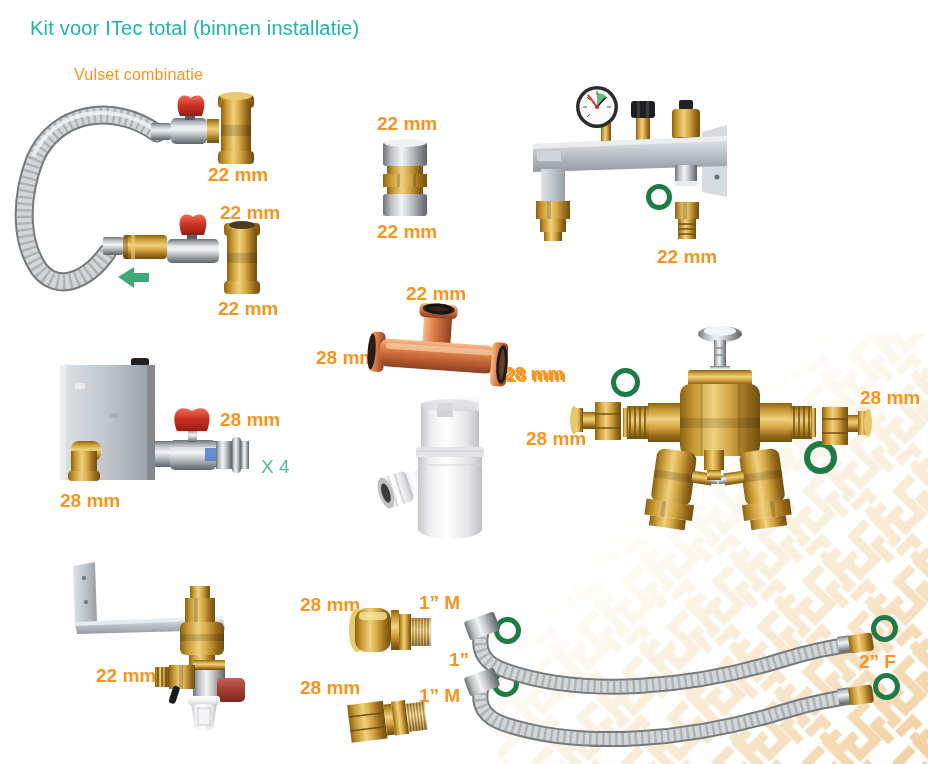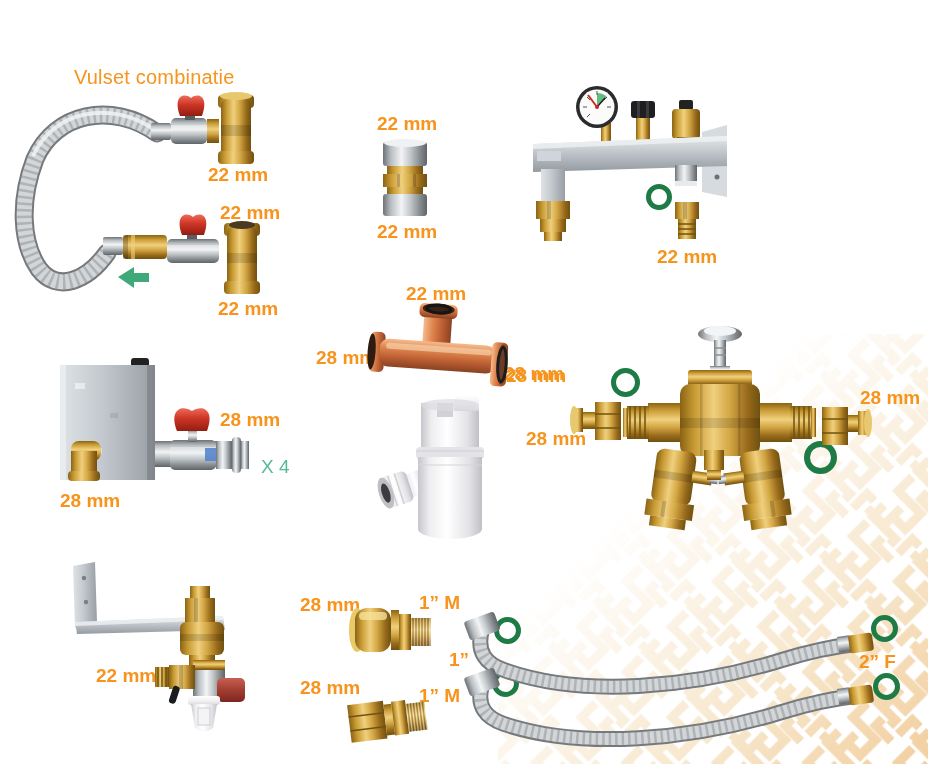--- a/index.html
+++ b/index.html
@@ -5,21 +5,21 @@
   html,body{margin:0;padding:0;background:#fff;}
   #canvas{
     position:relative;width:928px;height:764px;background:#fff;overflow:hidden;
     font-family:"Liberation Sans",sans-serif;
   }
   .title{
     position:absolute;left:30px;top:4px;font-size:20px;font-weight:500;
     color:var(--title-teal,#1db4ab);letter-spacing:.2px;white-space:nowrap;
   }
   .sec{
-    position:absolute;font-size:20px;font-weight:500;color:var(--label-orange,#f7941d);
+    position:absolute;font-size:16px;font-weight:500;color:var(--label-orange,#f7941d);
     letter-spacing:.2px;white-space:nowrap;
   }
   .lbl{
     position:absolute;font-size:19px;font-weight:700;color:var(--label-orange,#f7941d);
     white-space:nowrap;line-height:1;
   }
   .lbl.green{color:var(--accent-green,#57b996);font-weight:500;}
   .ring{
     position:absolute;border-radius:50%;box-sizing:border-box;
     border:5px solid var(--ring-green,#1e7b45);background:transparent;
@@ -148,20 +148,21 @@
           <rect width="430" height="430" fill="url(#fade1)"></rect>
         </mask>
       <mask id="mask2">
           <rect width="430" height="430" fill="url(#fade2)"></rect>
         </mask>
     </defs>
     <rect width="430" height="430" fill="url(#maze1)" mask="url(#mask1)"></rect>
     <rect width="430" height="430" fill="url(#maze2)" mask="url(#mask2)"></rect>
   </svg>
 
+  <h1 class="title">Kit voor ITec total (binnen installatie)</h1>
 
   <span class="sec" style="left:74px;top:66px">Vulset combinatie</span>
 
   <span class="lbl" style="left:208px;top:165px">22 mm</span>
   <span class="lbl" style="left:220px;top:203px">22 mm</span>
   <span class="lbl" style="left:218px;top:299px">22 mm</span>
 
   <span class="lbl" style="left:377px;top:114px">22 mm</span>
   <span class="lbl" style="left:377px;top:222px">22 mm</span>
 

